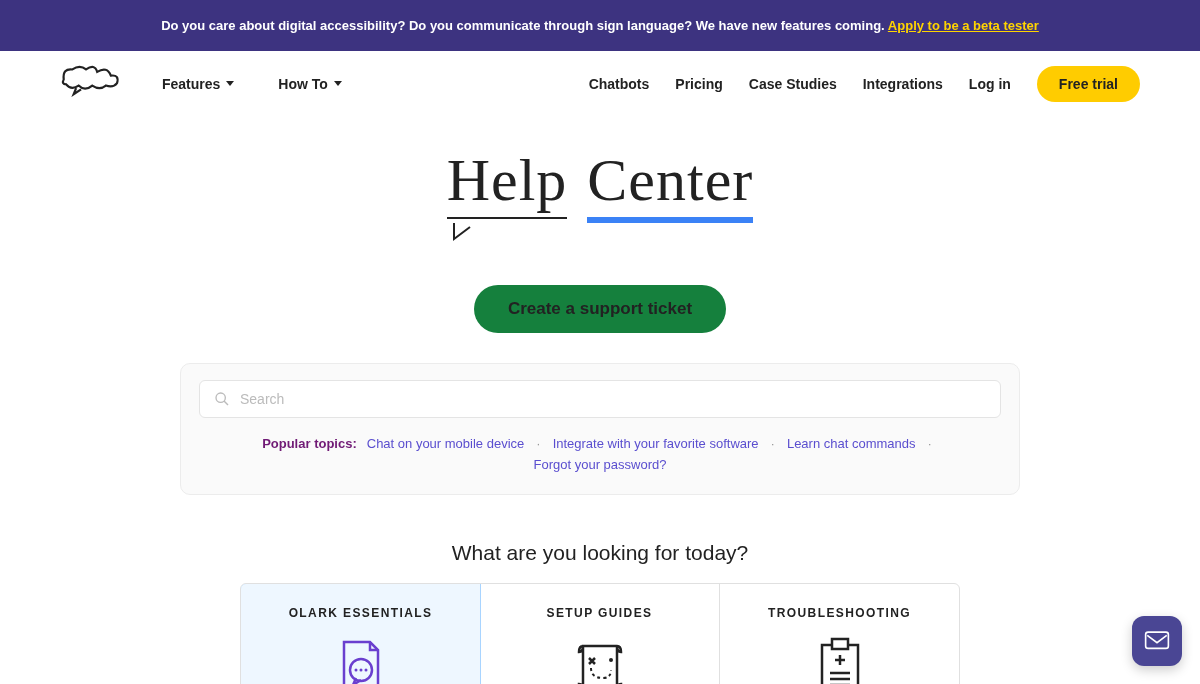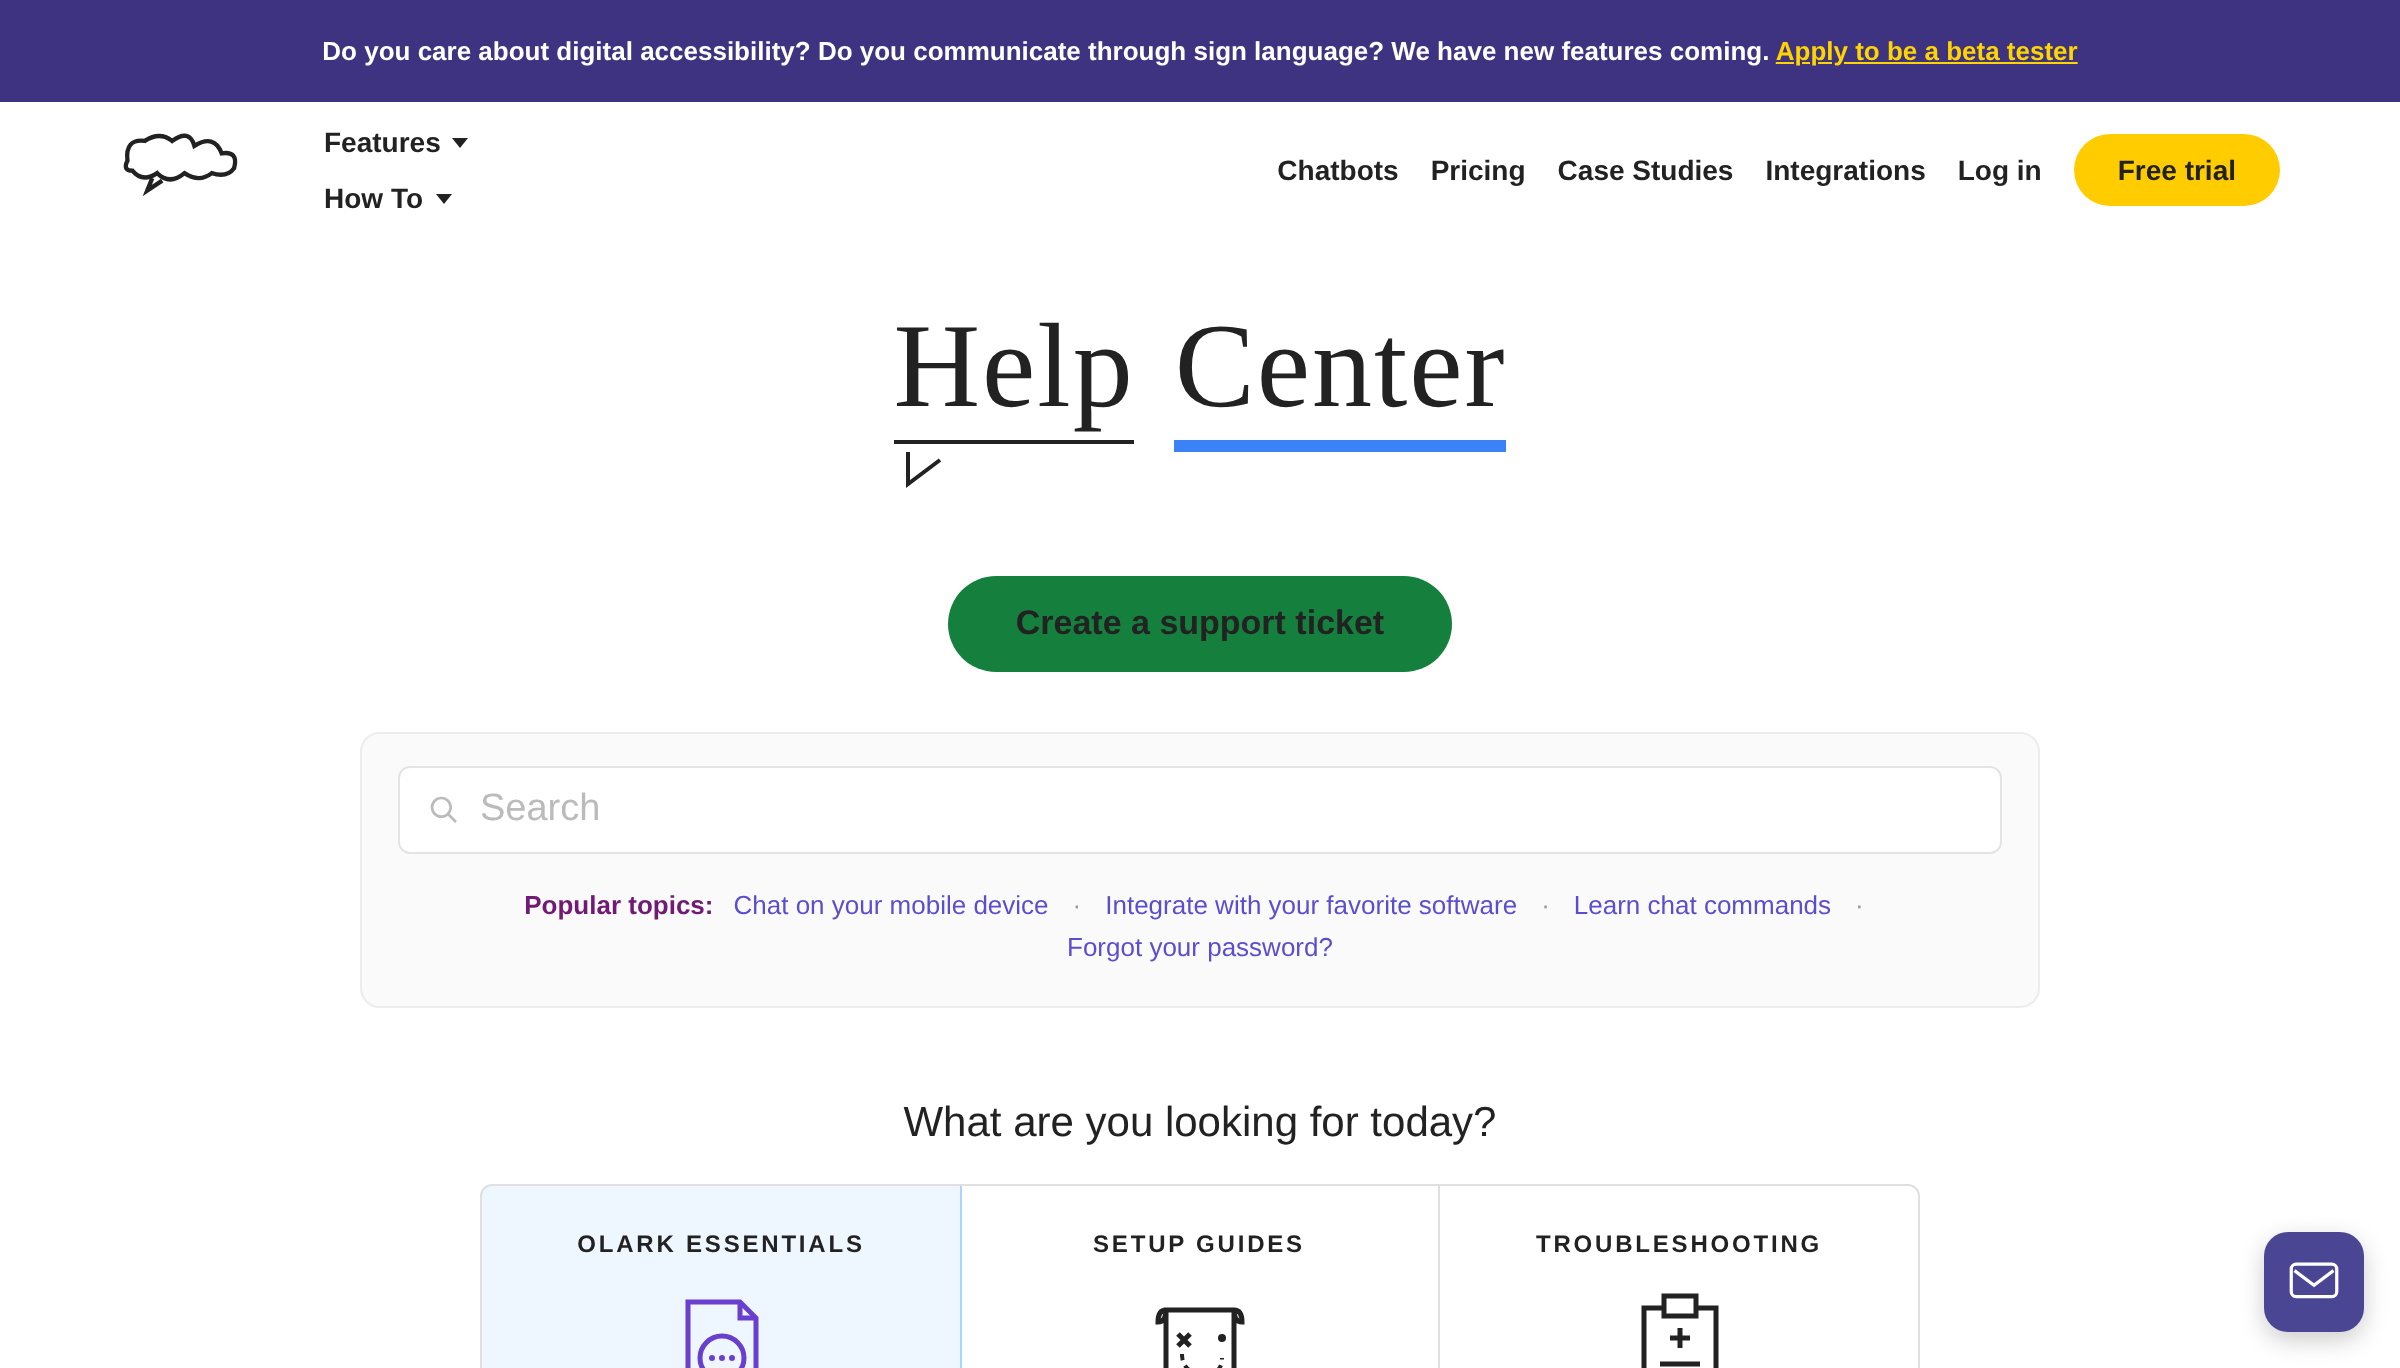--- a/index.html
+++ b/index.html
@@ -4,41 +4,41 @@
 <style>
 * { margin: 0; padding: 0; box-sizing: border-box; }
 body { font-family: -apple-system, BlinkMacSystemFont, "Segoe UI", Helvetica, Arial, sans-serif; background: #fff; color: #222; }
 
 .banner { background: #3d3380; color: #fff; text-align: center; padding: 18px 20px; font-size: 13px; font-weight: 600; }
 .banner a { color: #ffd400; text-decoration: underline; cursor: pointer; }
 
 .nav { display: flex; align-items: center; padding: 12px 60px; max-width: 1200px; margin: 0 auto; }
 .logo { font-family: cursive; font-weight: 700; font-size: 28px; color: #222; margin-right: 40px; position: relative; }
 .logo-svg { width: 62px; height: 34px; }
-.nav-left { display: flex; gap: 12px; flex-direction: column; }
+.nav-left { display: flex; gap: 44px; }
 .nav-left-item { display: flex; align-items: center; gap: 6px; font-size: 14px; font-weight: 600; cursor: pointer; color: #222; }
 .caret { width: 0; height: 0; border-left: 4px solid transparent; border-right: 4px solid transparent; border-top: 5px solid #222; }
-.nav-right { margin-left: auto; display: flex; align-items: center; gap: 16px; }
+.nav-right { margin-left: auto; display: flex; align-items: center; gap: 26px; }
 .nav-right a { font-size: 14px; font-weight: 600; color: #222; text-decoration: none; cursor: pointer; }
 .free-trial { background: #ffcc00; color: #222; border: none; padding: 10px 22px; border-radius: 999px; font-weight: 700; font-size: 14px; cursor: pointer; }
 
 .hero { text-align: center; padding: 30px 20px 10px; }
 .hero-title { font-family: Georgia, 'Times New Roman', serif; font-weight: 300; font-size: 60px; letter-spacing: 1px; color: #222; display: inline-block; position: relative; }
 .hero-title .t-help { border-bottom: 2px solid #222; display: inline-block; padding-bottom: 2px; }
 .hero-title .t-center { border-bottom: 6px solid #3b82f6; display: inline-block; padding-bottom: 2px; margin-left: 4px; }
 .hero-bubble-tail { position: relative; display: block; margin: 0 auto; width: 360px; height: 20px; }
 .hero-bubble-tail svg { position: absolute; left: 32px; top: -2px; }
 
 .cta { text-align: center; margin: 32px 0 30px; }
 .cta-btn { background: #15803d; color: #222; border: none; padding: 14px 34px; border-radius: 999px; font-weight: 700; font-size: 17px; cursor: pointer; }
 
 .search-panel { max-width: 840px; margin: 0 auto; background: #fafafa; border: 1px solid #ececec; border-radius: 10px; padding: 16px 18px 22px; }
 .search-box { display: flex; align-items: center; background: #fff; border: 1px solid #e4e4e4; border-radius: 6px; padding: 10px 14px; }
 .search-icon-svg { width: 16px; height: 16px; margin-right: 10px; }
-.search-input { border: none; outline: none; font-size: 19px; color: #ef4444; flex: 1; background: transparent; }
+.search-input { border: none; outline: none; font-size: 14px; color: #ef4444; flex: 1; background: transparent; }
 .search-input::placeholder { color: #bbb; }
 .popular { display: flex; flex-wrap: wrap; justify-content: center; gap: 6px; margin-top: 18px; font-size: 13px; }
 .popular-label { font-weight: 700; color: #701a75; margin-right: 4px; text-align: right; }
 .popular a { color: #5a4ecf; text-decoration: none; cursor: pointer; }
 .popular .dot { color: #999; margin: 0 6px; }
 
 .section-title { text-align: center; font-size: 21px; font-weight: 400; margin: 46px 0 18px; color: #222; }
 
 .cards { display: flex; max-width: 720px; margin: 0 auto; border-radius: 6px; overflow: hidden; border: 1px solid #e0e0e0; }
 .card { flex: 1; text-align: center; padding: 22px 16px 24px; cursor: pointer; border-right: 1px solid #e0e0e0; }

